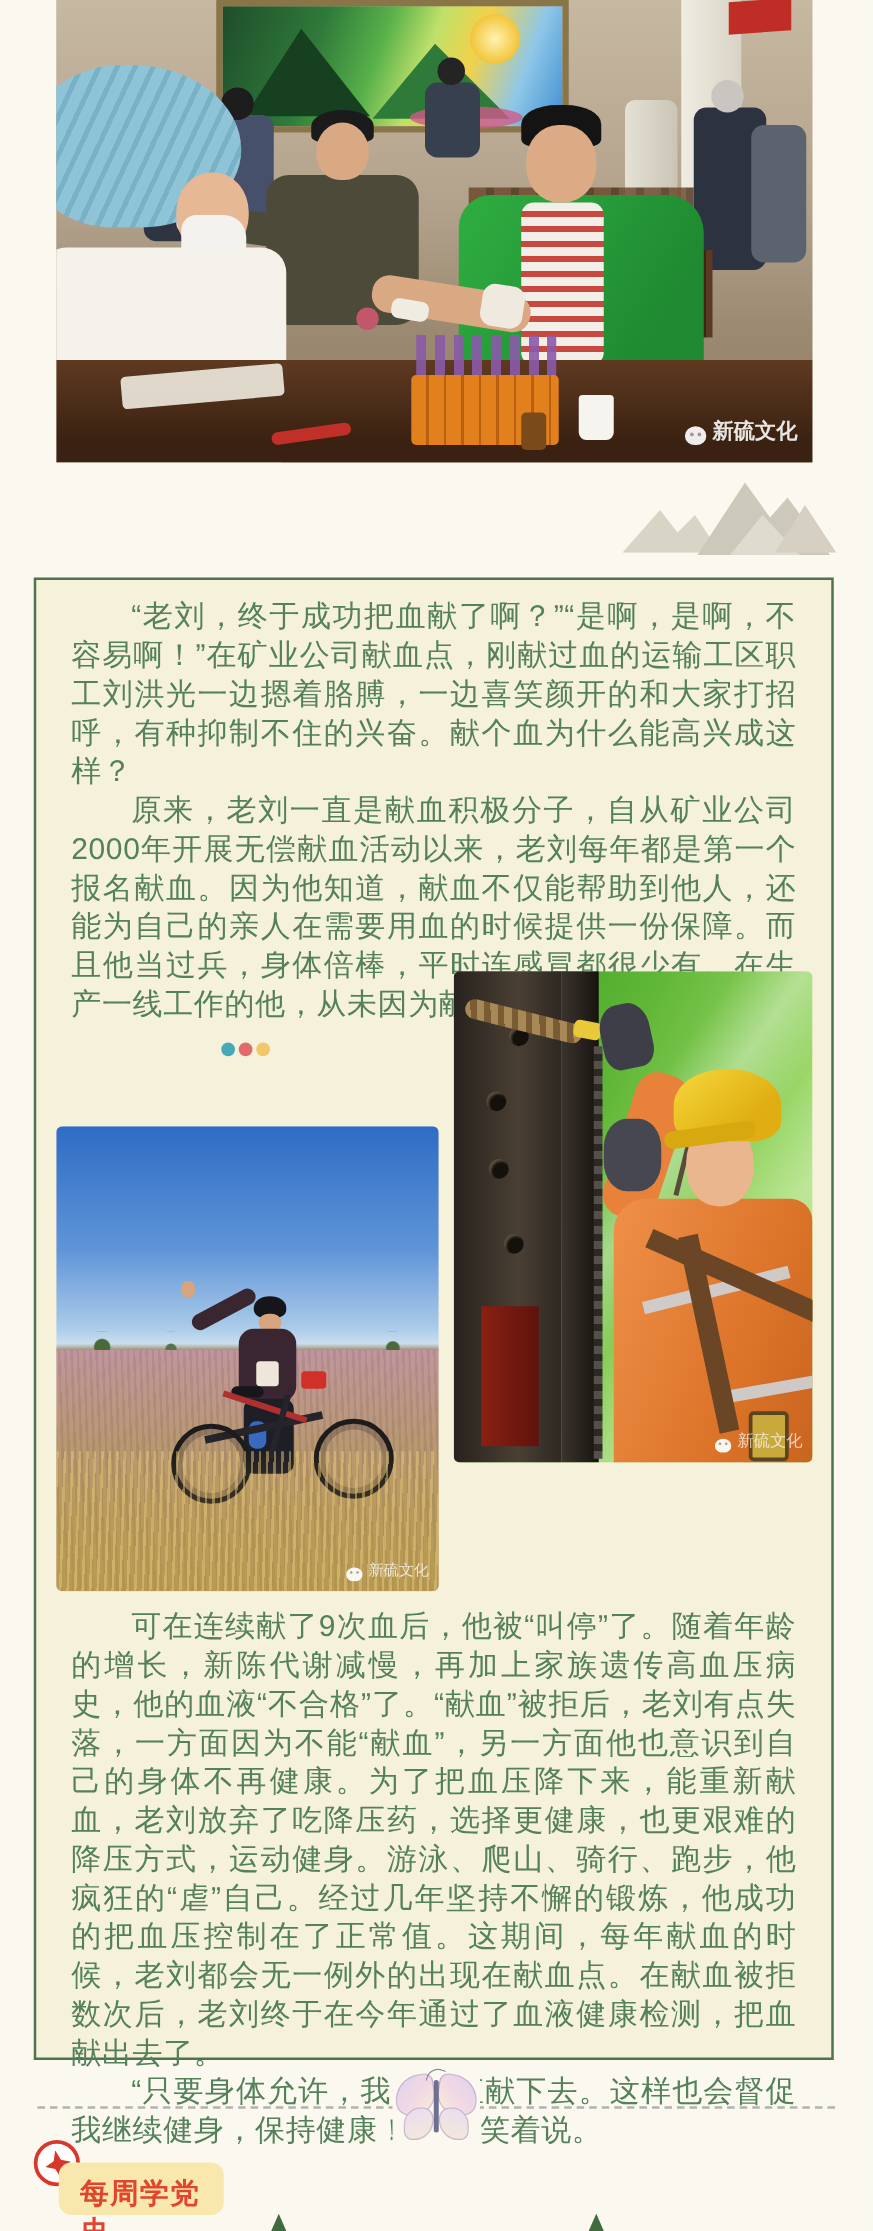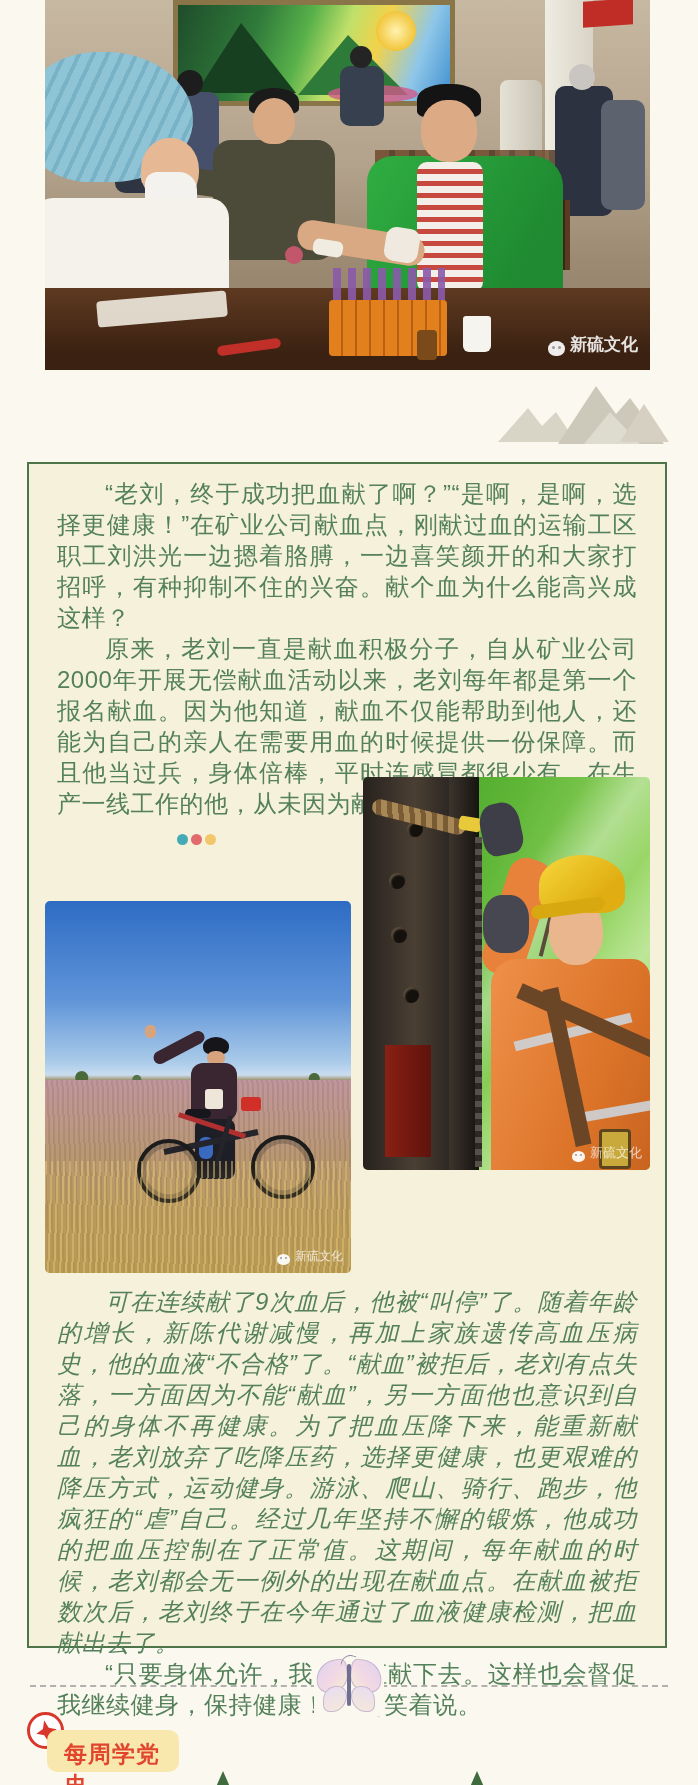--- a/index.html
+++ b/index.html
@@ -213,21 +213,21 @@
     <svg viewBox="0 0 180 82" width="180" height="82">
       <path d="M6 74 L36 40 L50 58 L64 44 L84 74 Z" fill="#d2cec0"></path>
       <path d="M66 76 L104 18 L124 46 L138 30 L172 76 Z" fill="#c6c1b1"></path>
       <path d="M92 76 L118 44 L148 76 Z" fill="#dad6ca"></path>
       <path d="M128 74 L152 36 L177 74 Z" fill="#cfcaba"></path>
     </svg>
   </div>
 
   <div class="article-box" style="border-color: rgb(78, 116, 73);">
     <div class="para-top">
-      <p class="para" style="color: rgb(84, 129, 90);">“老刘，终于成功把血献了啊？”“是啊，是啊，选择更健康！”在矿业公司献血点，刚献过血的运输工区职工刘洪光一边摁着胳膊，一边喜笑颜开的和大家打招呼，有种抑制不住的兴奋。献个血为什么能高兴成这样？</p>
+      <p class="para" style="color: rgb(84, 129, 90);">“老刘，终于成功把血献了啊？”“是啊，是啊，不容易啊！”在矿业公司献血点，刚献过血的运输工区职工刘洪光一边摁着胳膊，一边喜笑颜开的和大家打招呼，有种抑制不住的兴奋。献个血为什么能高兴成这样？</p>
       <p class="para" style="color: rgb(84, 129, 90);">原来，老刘一直是献血积极分子，自从矿业公司2000年开展无偿献血活动以来，老刘每年都是第一个报名献血。因为他知道，献血不仅能帮助到他人，还能为自己的亲人在需要用血的时候提供一份保障。而且他当过兵，身体倍棒，平时连感冒都很少有。在生产一线工作的他，从未因为献血耽误过生产。</p>
     </div>
 
     <div class="dots">
       <span class="dot" style="background: rgb(67, 170, 182);"></span>
       <span class="dot" style="background: rgb(225, 106, 108);"></span>
       <span class="dot" style="background: rgb(242, 198, 106);"></span>
     </div>
 
     <div class="photo photo-cycling">
@@ -281,21 +281,21 @@
       <div class="worker-face"></div>
       <div class="helmet"></div>
       <div class="helmet-brim"></div>
       <div class="wm wm-photo">
         <span class="wx"></span>
         <span>新硫文化</span>
       </div>
     </div>
 
     <div class="para-bottom">
-      <p class="para" style="color: rgb(84, 129, 90); font-style: italic;">可在连续献了9次血后，他被“叫停”了。随着年龄的增长，新陈代谢减慢，再加上家族遗传高血压病史，他的血液“不合格”了。“献血”被拒后，老刘有点失落，一方面因为不能“献血”，另一方面他也意识到自己的身体不再健康。为了把血压降下来，能重新献血，老刘放弃了吃降压药，选择更健康，也更艰难的降压方式，运动健身。游泳、爬山、骑行、跑步，他疯狂的“虐”自己。经过几年坚持不懈的锻炼，他成功的把血压控制在了正常值。这期间，每年献血的时候，老刘都会无一例外的出现在献血点。在献血被拒数次后，老刘终于在今年通过了血液健康检测，把血献出去了。</p>
+      <p class="para" style="color: rgb(84, 129, 90);">可在连续献了9次血后，他被“叫停”了。随着年龄的增长，新陈代谢减慢，再加上家族遗传高血压病史，他的血液“不合格”了。“献血”被拒后，老刘有点失落，一方面因为不能“献血”，另一方面他也意识到自己的身体不再健康。为了把血压降下来，能重新献血，老刘放弃了吃降压药，选择更健康，也更艰难的降压方式，运动健身。游泳、爬山、骑行、跑步，他疯狂的“虐”自己。经过几年坚持不懈的锻炼，他成功的把血压控制在了正常值。这期间，每年献血的时候，老刘都会无一例外的出现在献血点。在献血被拒数次后，老刘终于在今年通过了血液健康检测，把血献出去了。</p>
       <p class="para" style="color: rgb(84, 129, 90);">“只要身体允许，我会一直献下去。这样也会督促我继续健身，保持健康！”老刘笑着说。</p>
     </div>
   </div>
 
   <div class="dashline"></div>
   <div class="butterfly">
     <div class="bw bw-ul"></div>
     <div class="bw bw-ur"></div>
     <div class="bw bw-ll"></div>
     <div class="bw bw-lr"></div>

